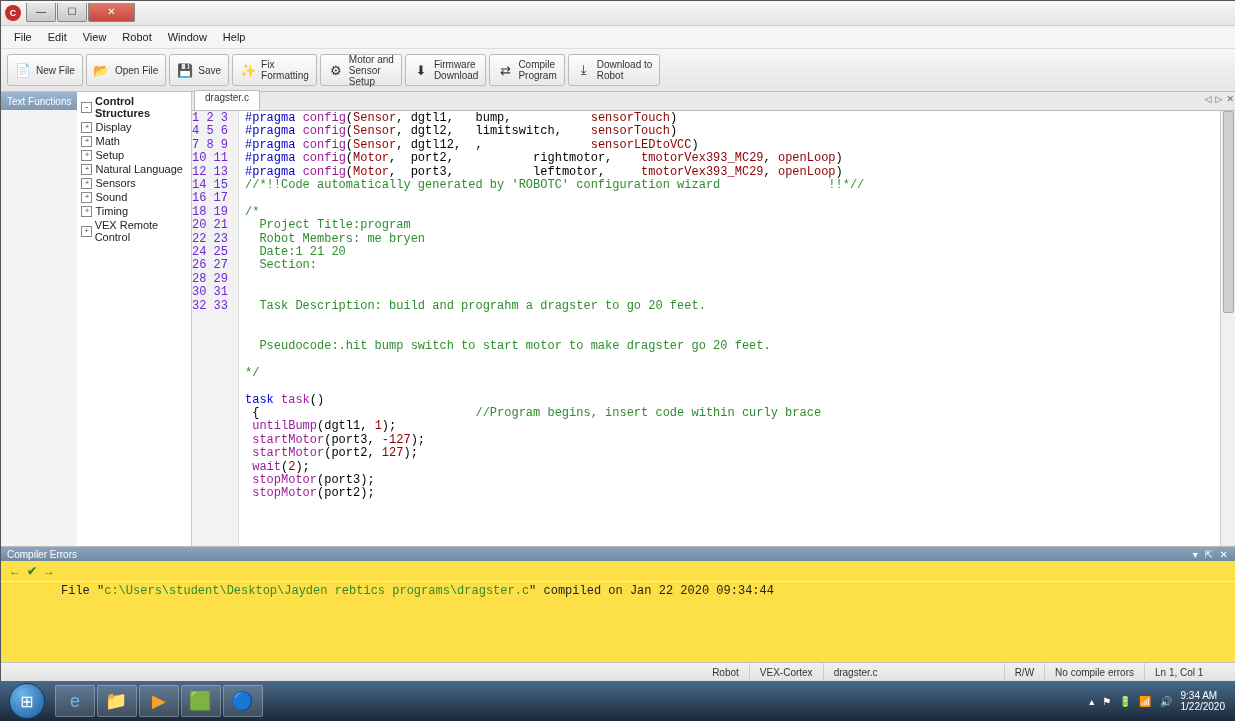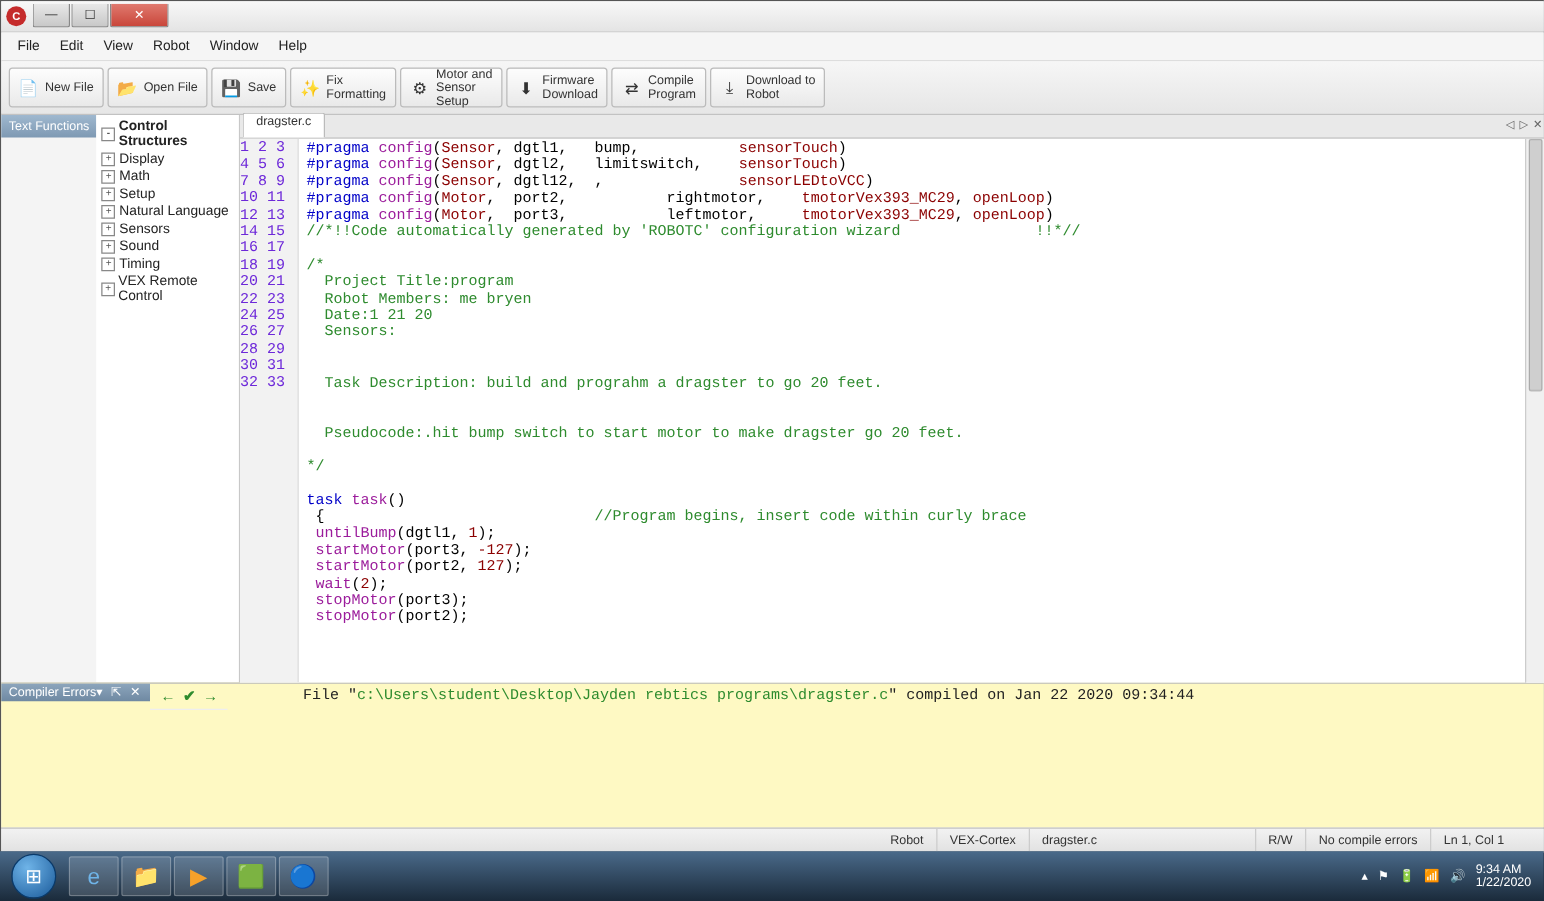--- a/index.html
+++ b/index.html
@@ -34,21 +34,21 @@
 .gutter{width:40px;background:#f2f2f2;border-right:1px solid #ddd;text-align:left;padding:1px 6px 0 0;color:#6d28d9;line-height:13.4px}
 .code{flex:1;padding:1px 0 0 6px;line-height:13.4px;white-space:pre;overflow:auto}
 .kw{color:#0000c8}
 .fn{color:#9b1b9b}
 .str,.cfg{color:#8b0000}
 .cmt{color:#2e8b2e}
 .num{color:#8b0000}
 .id{color:#000}
 .vscroll{position:absolute;right:0;top:0;bottom:0;width:15px;background:#f0f0f0;border-left:1px solid #ccc}
 .vscroll .thumb{position:absolute;top:0;left:2px;right:2px;height:200px;background:#cfcfcf;border:1px solid #aaa;border-radius:2px}
-.bottom-panel{height:115px;border-top:1px solid #bbb;display:flex;flex-direction:row;background:#fef9c3}
+.bottom-panel{height:115px;border-top:1px solid #bbb;display:flex;flex-direction:column;background:#fde047}
 .bp-head{height:14px;background:linear-gradient(#8ca5bc,#6f89a2);color:#fff;font-size:10px;padding:0 6px;display:flex;align-items:center;justify-content:space-between}
 .bp-icons{height:16px;display:flex;align-items:center;gap:6px;padding:2px 8px;border-bottom:1px solid #eee}
 .bp-icons span{font-size:12px;font-weight:bold}
 .bp-content{flex:1;padding:2px 8px 2px 60px;font-family:"Courier New",monospace;font-size:12px;color:#222;white-space:pre}
 .statusbar{height:18px;background:linear-gradient(#f2f2f2,#e2e2e2);border-top:1px solid #c2c2c2;display:flex;align-items:center;font-size:10px;color:#333}
 .statusbar .cell{padding:0 10px;border-right:1px solid #ccc;height:100%;display:flex;align-items:center}
 .statusbar .spacer{flex:1}
 .taskbar{position:absolute;left:0;right:0;bottom:0;height:40px;background:linear-gradient(#4a6a8a,#1a2a3a);display:flex;align-items:center}
 .start{width:54px;height:40px;display:flex;align-items:center;justify-content:center}
 .orb{width:34px;height:34px;border-radius:50%;background:radial-gradient(circle at 35% 30%,#6fb4e8,#1a5a9a);border:1px solid #0a3a6a;display:flex;align-items:center;justify-content:center;color:#fff;font-size:16px}
@@ -206,21 +206,21 @@
 <span class="kw">#pragma</span> <span class="fn">config</span><span class="id">(</span><span class="cfg">Sensor</span><span class="id">, dgtl2,   limitswitch,    </span><span class="cfg">sensorTouch</span><span class="id">)</span>
 <span class="kw">#pragma</span> <span class="fn">config</span><span class="id">(</span><span class="cfg">Sensor</span><span class="id">, dgtl12,  ,               </span><span class="cfg">sensorLEDtoVCC</span><span class="id">)</span>
 <span class="kw">#pragma</span> <span class="fn">config</span><span class="id">(</span><span class="cfg">Motor</span><span class="id">,  port2,           rightmotor,    </span><span class="cfg">tmotorVex393_MC29</span><span class="id">, </span><span class="cfg">openLoop</span><span class="id">)</span>
 <span class="kw">#pragma</span> <span class="fn">config</span><span class="id">(</span><span class="cfg">Motor</span><span class="id">,  port3,           leftmotor,     </span><span class="cfg">tmotorVex393_MC29</span><span class="id">, </span><span class="cfg">openLoop</span><span class="id">)</span>
 <span class="cmt">//*!!Code automatically generated by 'ROBOTC' configuration wizard               !!*//</span>
 
 <span class="cmt">/*</span>
 <span class="cmt">  Project Title:program</span>
 <span class="cmt">  Robot Members: me bryen</span>
 <span class="cmt">  Date:1 21 20</span>
-<span class="cmt">  Sensors:</span>
+<span class="cmt">  Section:</span>
 
 
 <span class="cmt">  Task Description: build and prograhm a dragster to go 20 feet.</span>
 
 
 <span class="cmt">  Pseudocode:.hit bump switch to start motor to make dragster go 20 feet.</span>
 
 <span class="cmt">*/</span>
 
 <span class="kw">task</span> <span class="fn">task</span><span class="id">()</span>

